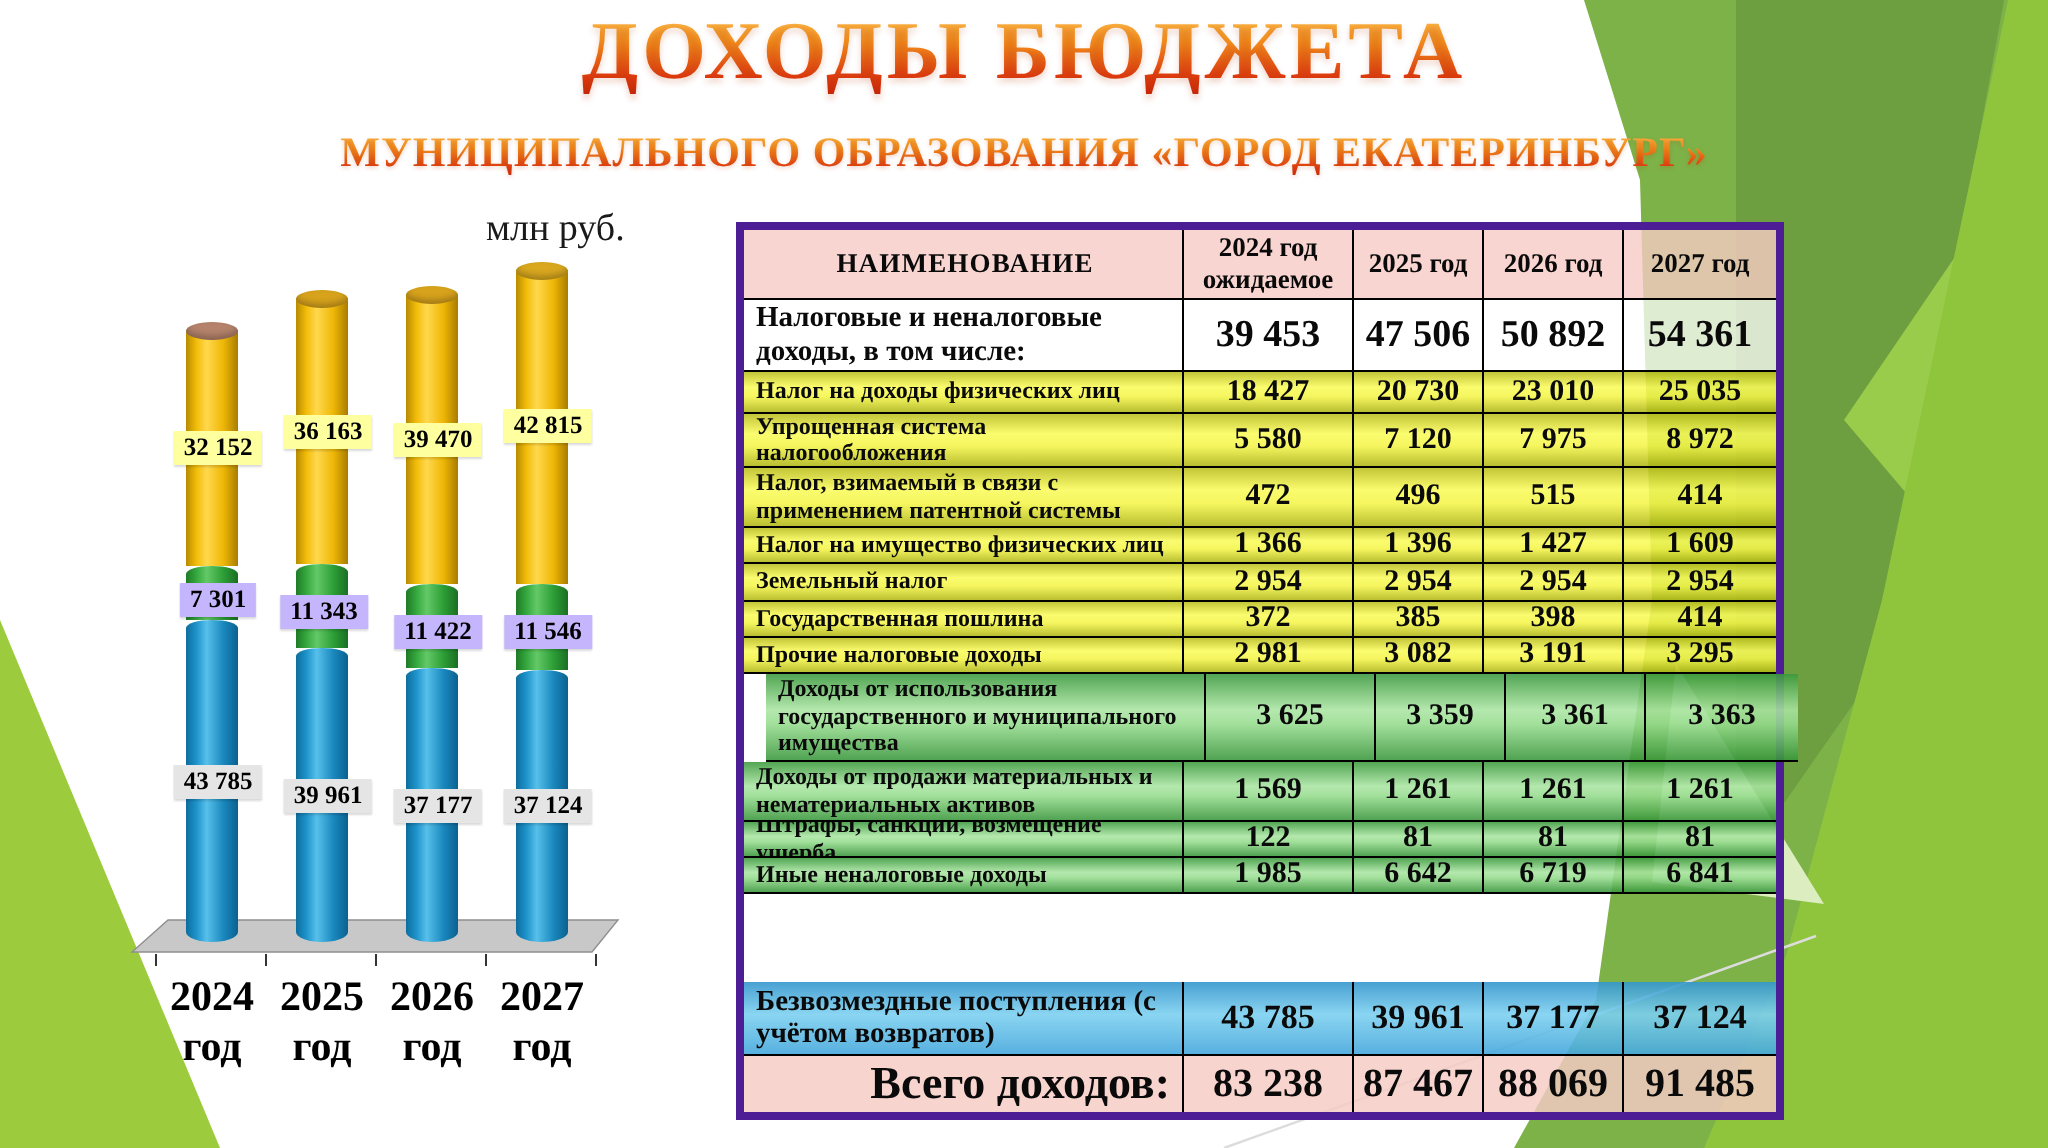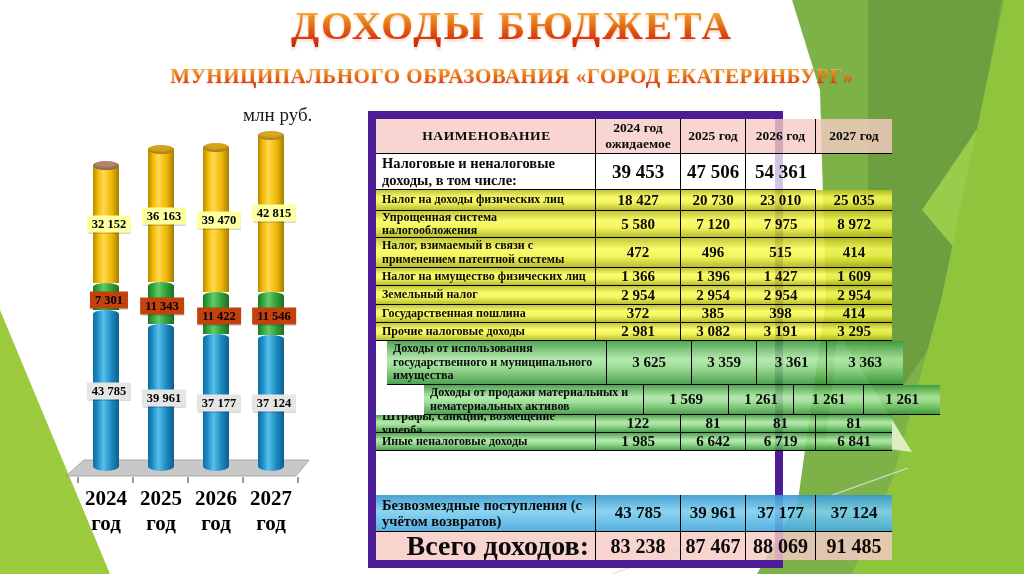--- a/index.html
+++ b/index.html
@@ -39,31 +39,31 @@
     border-radius:50% 50% 0 0 / 4px 4px 0 0;}
   .seg-grat{background:linear-gradient(90deg,#0d6d9d 0%,#1e93cb 20%,#57c0ea 40%,#1a88be 72%,#0b618f 100%);
     border-radius:50% 50% 50% 50% / 4px 4px 5px 5px;}
   .bar-top{position:absolute;border-radius:50%;box-shadow:inset 0 -2px 3px rgba(0,0,0,.25);}
   .bar-label{
     position:absolute;transform:translate(-50%,-50%);z-index:3;
     font-weight:bold;font-size:12.5px;color:#000;padding:1px 5px;white-space:nowrap;
     box-shadow:0 1px 1px rgba(0,0,0,.15);
   }
   .lbl-tax{background:#feff9e;}
-  .lbl-nontax{background:#c2410c;}
+  .lbl-nontax{background:#c4b5fd;}
   .lbl-grat{background:#e5e5e5;}
   .year-label{
     position:absolute;transform:translateX(-50%);text-align:center;z-index:1;
     font-weight:bold;font-size:21px;line-height:1.2;color:#000;white-space:nowrap;
   }
 
   
   #table{
-    position:absolute;left:368px;top:111px;width:415px;z-index:2;
-    border:8px solid #4c1d95;box-sizing:border-box;color:#0a0a0a;
+    position:absolute;left:368px;top:111px;width:524px;z-index:2;
+    border:4px solid #4c1d95;box-sizing:border-box;color:#0a0a0a;
   }
   .trow{display:grid;grid-template-columns:220px 85px 65px 70px 76px;}
   .tcell{
     border-right:1px solid #000;border-bottom:1px solid #000;box-sizing:border-box;
     display:flex;align-items:center;justify-content:center;overflow:hidden;
     text-align:center;font-weight:bold;
   }
   .trow .tcell:last-child{border-right:none;}
   .trow:last-child .tcell{border-bottom:none;}
   .lblcell{justify-content:flex-start;text-align:left;padding:1px 4px 1px 6px;line-height:1.12;}
@@ -83,21 +83,21 @@
     background:linear-gradient(180deg,rgba(58,153,60,.88) 0%,rgba(170,229,162,.88) 42%,rgba(150,220,142,.88) 58%,rgba(56,150,58,.88) 100%);
     font-size:15px;}
   .row-nontax .lblcell{font-size:12px;}
 
   .row-grat .tcell{
     background:linear-gradient(180deg,rgba(52,150,205,.9) 0%,rgba(125,208,240,.9) 45%,rgba(70,168,220,.9) 100%);
     font-size:17px;}
   .row-grat .lblcell{font-size:14.5px;}
 
   .row-total .tcell{background:rgba(246,203,196,.82);font-size:20px;}
-  .row-total .lblcell{justify-content:flex-end;text-align:left;font-size:28px;padding-right:6px;}
+  .row-total .lblcell{justify-content:flex-end;text-align:left;font-size:23px;padding-right:6px;}
 </style>
 </head>
 <body>
 
 <div class="slide">
 
   <svg class="decor" viewBox="0 0 1024 574" aria-hidden="true">
 
     <polygon points="792,0 820,90 826,300 798,500 757,574 1024,574 1024,0" fill="#7DB248"></polygon>
     <polygon points="868,0 1002,0 942,330 868,436" fill="#6B9C3F" opacity="0.92"></polygon>
@@ -177,20 +177,21 @@
         <div class="tcell lblcell">НАИМЕНОВАНИЕ</div>
         <div class="tcell">2024 год ожидаемое</div>
         <div class="tcell">2025 год</div>
         <div class="tcell">2026 год</div>
         <div class="tcell">2027 год</div>
       </div>
       <div class="trow row-summary" style="height: 36px; border-radius: 15px;">
         <div class="tcell lblcell">Налоговые и неналоговые доходы, в том числе:</div>
         <div class="tcell">39 453</div>
         <div class="tcell">47 506</div>
+        <div class="tcell">50 892</div>
         <div class="tcell">54 361</div>
       </div>
       <div class="trow row-tax" style="height: 21px;">
         <div class="tcell lblcell">Налог на доходы физических лиц</div>
         <div class="tcell">18 427</div>
         <div class="tcell">20 730</div>
         <div class="tcell">23 010</div>
         <div class="tcell">25 035</div>
       </div>
       <div class="trow row-tax" style="height: 27px;">
@@ -235,21 +236,21 @@
         <div class="tcell">3 191</div>
         <div class="tcell">3 295</div>
       </div>
       <div class="trow row-nontax" style="height: 44px; margin-left: 11px;">
         <div class="tcell lblcell">Доходы от использования государственного и муниципального имущества</div>
         <div class="tcell">3 625</div>
         <div class="tcell">3 359</div>
         <div class="tcell">3 361</div>
         <div class="tcell">3 363</div>
       </div>
-      <div class="trow row-nontax" style="height: 30px; margin-left: 48px;">
+      <div class="trow row-nontax" style="height: 30px;">
         <div class="tcell lblcell">Доходы от продажи материальных и нематериальных активов</div>
         <div class="tcell">1 569</div>
         <div class="tcell">1 261</div>
         <div class="tcell">1 261</div>
         <div class="tcell">1 261</div>
       </div>
       <div class="trow row-nontax" style="height: 18px;">
         <div class="tcell lblcell">Штрафы, санкции, возмещение ущерба</div>
         <div class="tcell">122</div>
         <div class="tcell">81</div>

